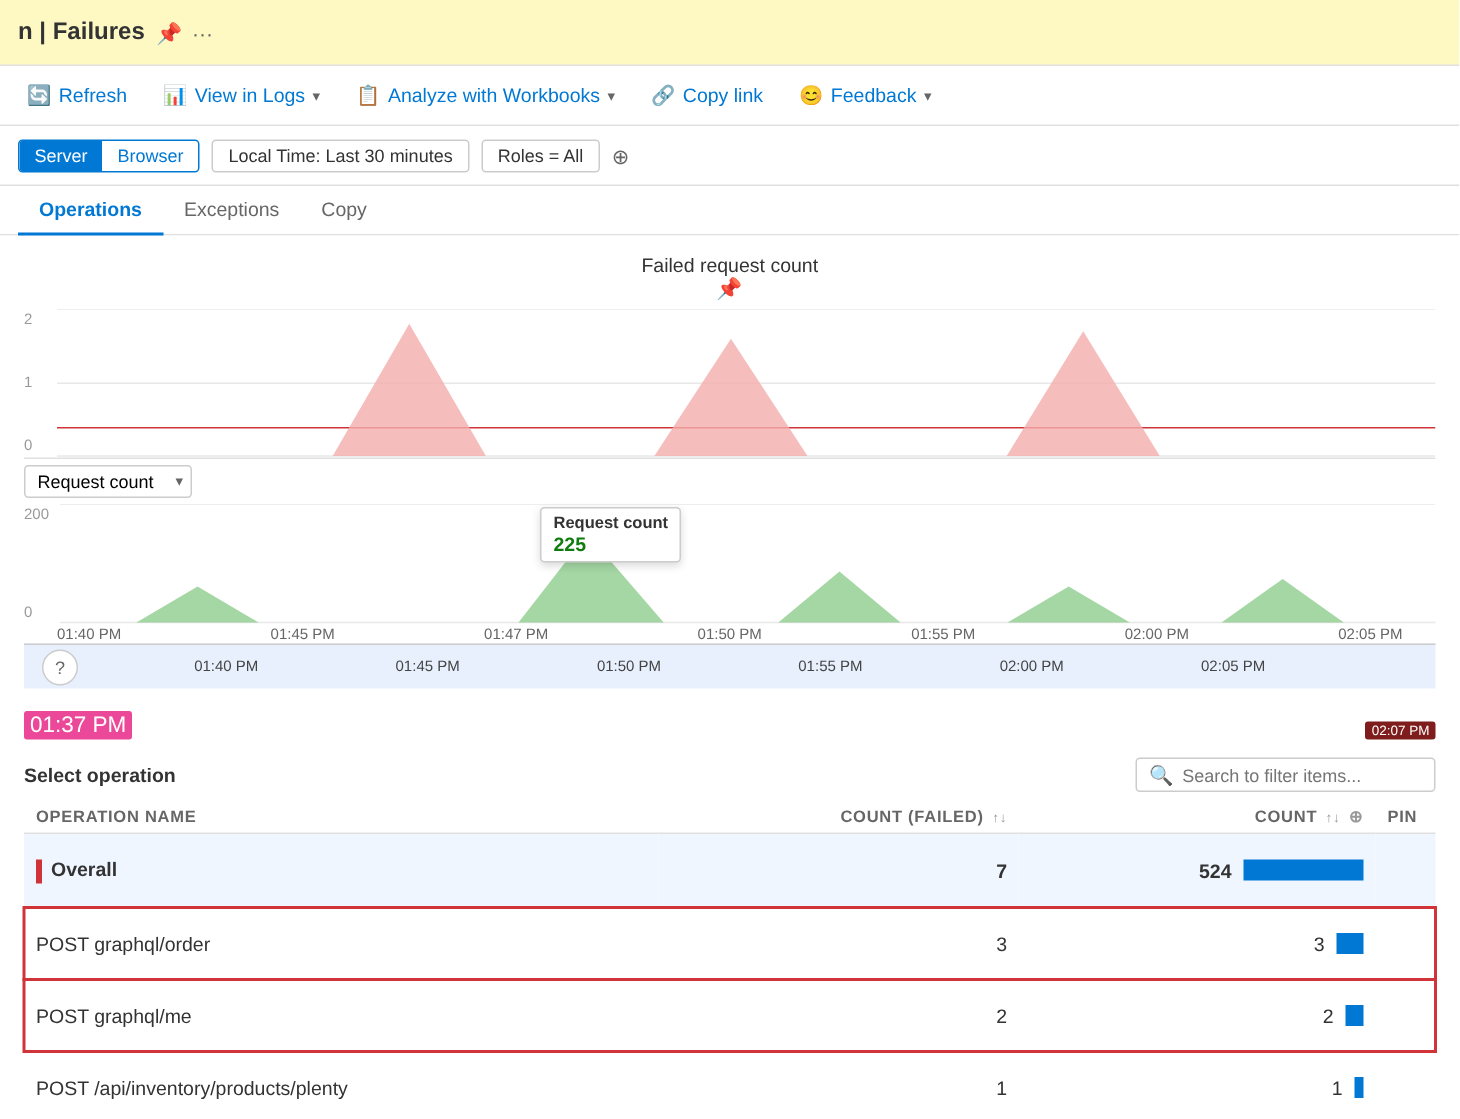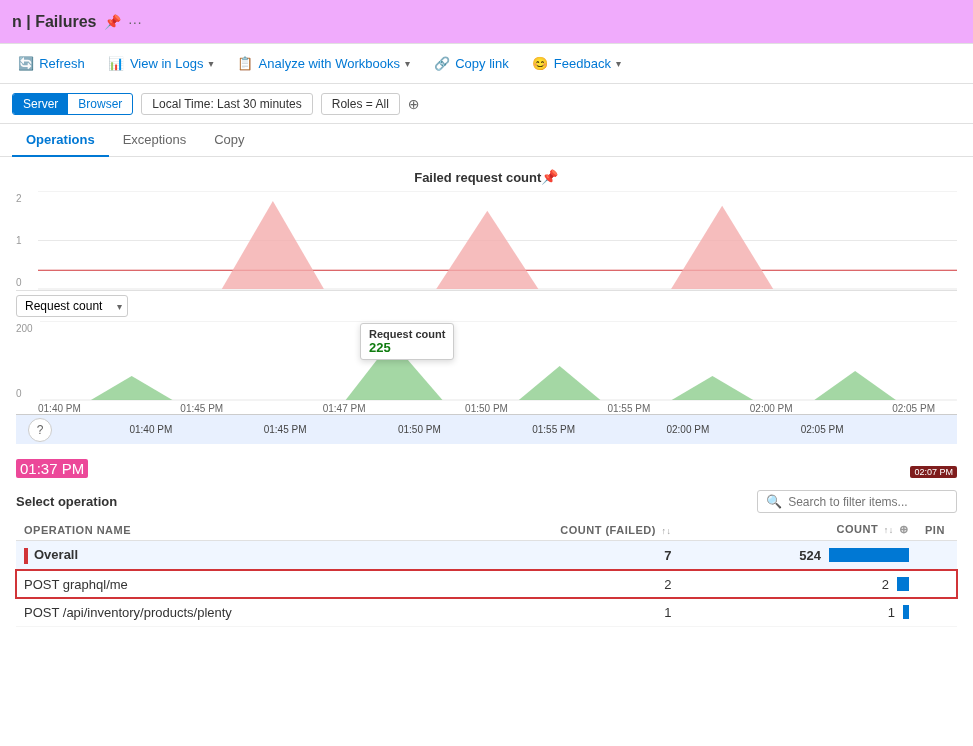--- a/index.html
+++ b/index.html
@@ -1,21 +1,21 @@
 <!DOCTYPE html>
 <html><head>
   <meta charset="utf-8">
   <style>
     * { box-sizing: border-box; margin: 0; padding: 0; }
     body { font-family: 'Segoe UI', Arial, sans-serif; font-size: 13px; background: #fff; color: #333; overflow: hidden; }
 
     
     .top-bar {
       display: flex; align-items: center; padding: 6px 12px;
-      border-bottom: 1px solid #e0e0e0; background: #f0abfc; height: 44px;
+      border-bottom: 1px solid #e0e0e0; background: #fef9c3; height: 44px;
     }
     .top-bar-title { font-size: 16px; font-weight: 600; color: #333; margin-right: 8px; }
     .top-bar-pin { color: #666; font-size: 14px; margin-right: 6px; cursor: pointer; }
     .top-bar-more { color: #666; font-size: 14px; cursor: pointer; }
 
     
     .toolbar {
       display: flex; align-items: center; gap: 12px;
       padding: 6px 12px; border-bottom: 1px solid #e0e0e0; background: #fff; height: 40px;
     }
@@ -49,21 +49,21 @@
       padding: 0 12px; background: #fff;
     }
     .tab {
       padding: 8px 14px; font-size: 13px; cursor: pointer; border-bottom: 2px solid transparent;
       color: #666; margin-bottom: -1px;
     }
     .tab.active { color: #0078d4; border-bottom: 2px solid #0078d4; font-weight: 600; }
 
     
     .chart-section { padding: 12px 16px 0; background: #fff; }
-    .chart-title { font-size: 13px; font-weight: 700; margin-bottom: 6px; color: #333; display: flex; justify-content: center; align-items: center; }
+    .chart-title { font-size: 13px; font-weight: 400; margin-bottom: 6px; color: #333; display: flex; justify-content: flex-end; align-items: center; flex-direction: column; }
     .pin-icon { color: #666; font-size: 14px; cursor: pointer; }
 
     
     .chart-failed { position: relative; height: 100px; width: 100%; border-bottom: 1px solid #e0e0e0; margin-bottom: 4px; }
     .chart-y-labels { position: absolute; left: 0; top: 0; height: 100%; display: flex; flex-direction: column; justify-content: space-between; font-size: 10px; color: #999; padding: 2px 0; width: 20px; }
     .chart-area { position: absolute; left: 22px; right: 0; top: 0; bottom: 0; }
 
     
     .svg-chart { width: 100%; height: 100%; }
 
@@ -120,21 +120,21 @@
 
     
     .ops-table { width: 100%; border-collapse: collapse; }
     .ops-table thead tr { border-bottom: 1px solid #e0e0e0; }
     .ops-table th {
       text-align: left; font-size: 11px; font-weight: 700; color: #666;
       padding: 4px 8px; text-transform: uppercase; letter-spacing: 0.5px;
     }
     .ops-table th.right { text-align: right; }
     .ops-table th .sort-icon { font-size: 9px; color: #999; margin-left: 2px; }
-    .ops-table td { padding: 6px 8px; font-size: 13px; border-bottom: 1px solid #f5f5f5; margin-left: 33px; }
+    .ops-table td { padding: 16px 8px; font-size: 13px; border-bottom: 1px solid #f5f5f5; margin-left: 33px; }
     .ops-table td.right { text-align: right; }
     .overall-row td { font-weight: 700; background: #f0f6ff; }
 
     .count-bar-cell { display: flex; align-items: center; gap: 8px; justify-content: flex-end; }
 
     .pin-col { width: 40px; text-align: center; }
     .pin-cell { color: #666; font-size: 12px; cursor: pointer; }
   </style>
 </head>
 <body>
@@ -327,20 +327,31 @@
           <td><span style="display:inline-block; width:4px; height:16px; background:#d13438; margin-right:6px; vertical-align:middle;"></span>Overall</td>
           <td class="right">7</td>
           <td class="right">
             <div class="count-bar-cell">
               <span>524</span>
               <span style="display:inline-block; height:14px; background:#0078d4; width:80px; min-width:2px;"></span>
             </div>
           </td>
           <td class="pin-col pin-cell"></td>
         </tr>
+        <tr style="outline: rgb(209, 52, 56) solid 2px; outline-offset: -1px; border-bottom: 1px solid transparent;">
+          <td style="background: rgb(255, 255, 255);">POST graphql/order</td>
+          <td class="right">3</td>
+          <td class="right">
+            <div class="count-bar-cell">
+              <span>3</span>
+              <span style="display:inline-block; height:14px; background:#0078d4; width:18px; min-width:2px;"></span>
+            </div>
+          </td>
+          <td class="pin-col pin-cell"></td>
+        </tr>
         <tr style="outline: rgb(209, 52, 56) solid 2px; outline-offset: -1px;">
           <td style="background: rgb(255, 255, 255);">POST graphql/me</td>
           <td class="right">2</td>
           <td class="right">
             <div class="count-bar-cell">
               <span>2</span>
               <span style="display:inline-block; height:14px; background:#0078d4; width:12px; min-width:2px;"></span>
             </div>
           </td>
           <td class="pin-col pin-cell"></td>

